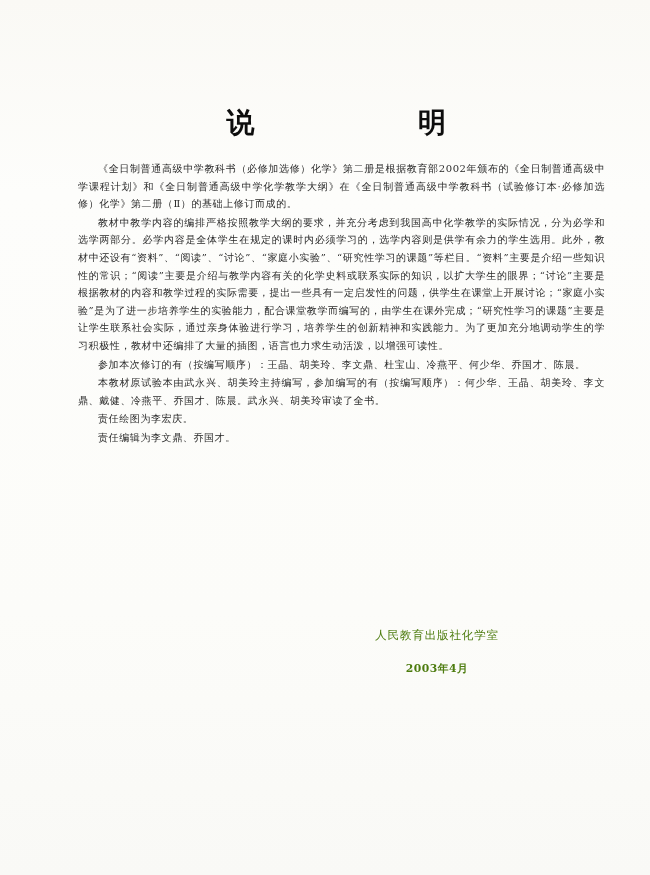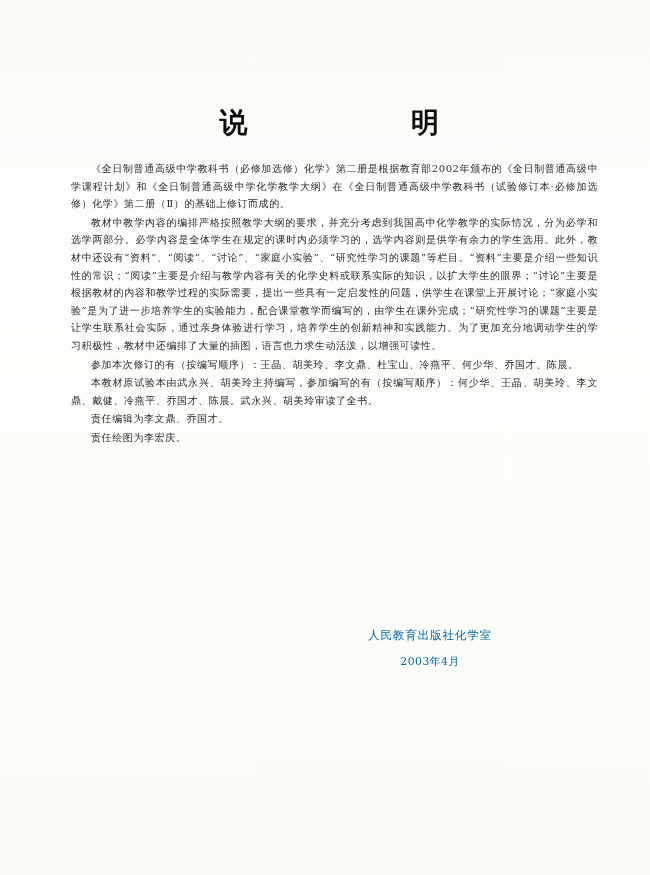--- a/index.html
+++ b/index.html
@@ -21,21 +21,21 @@
   
   .paper-texture {
     position: absolute;
     inset: 0;
     background:
       linear-gradient(180deg, rgba(250,249,245,1) 0%, rgba(253,253,251,1) 22%, rgba(252,252,249,1) 70%, rgba(249,249,246,1) 100%);
     pointer-events: none;
   }
   .content {
     position: absolute;
-    left: 9px;
+    left: 16px;
     top: 0;
     width: 546px;
     height: 875px;
     padding: 0;
   }
   .doc-title {
     position: absolute;
     left: 0;
     top: 104px;
     width: 650px;
@@ -64,53 +64,54 @@
     text-indent: 2em;
     letter-spacing: 0.6px;
     word-break: break-all;
   }
   .sig-block {
     position: absolute;
     right: 63px;
     top: 626px;
     text-align: center;
     font-family: "DejaVu Serif", serif;
-    color: #0369a1;
+    color: #4d7c0f;
   }
   .sig-org {
     font-size: 11.6px;
     line-height: 18px;
     letter-spacing: 0.8px;
     white-space: nowrap;
   }
   .sig-date {
     font-size: 10.8px;
     line-height: 18px;
     letter-spacing: 0.5px;
-    margin-top: 9px;
+    margin-top: 16px;
     white-space: nowrap;
+    font-weight: bold;
   }
 </style>
 </head>
 <body>
 
 <div class="page">
   <div class="paper-texture"></div>
 
   <div class="content">
 
     <div class="doc-title">说        明</div>
 
     <div class="body-block">
       <p class="para">《全日制普通高级中学教科书（必修加选修）化学》第二册是根据教育部2002年颁布的《全日制普通高级中学课程计划》和《全日制普通高级中学化学教学大纲》在《全日制普通高级中学教科书（试验修订本·必修加选修）化学》第二册（Ⅱ）的基础上修订而成的。</p>
       <p class="para">教材中教学内容的编排严格按照教学大纲的要求，并充分考虑到我国高中化学教学的实际情况，分为必学和选学两部分。必学内容是全体学生在规定的课时内必须学习的，选学内容则是供学有余力的学生选用。此外，教材中还设有“资料”、“阅读”、“讨论”、“家庭小实验”、“研究性学习的课题”等栏目。“资料”主要是介绍一些知识性的常识；“阅读”主要是介绍与教学内容有关的化学史料或联系实际的知识，以扩大学生的眼界；“讨论”主要是根据教材的内容和教学过程的实际需要，提出一些具有一定启发性的问题，供学生在课堂上开展讨论；“家庭小实验”是为了进一步培养学生的实验能力，配合课堂教学而编写的，由学生在课外完成；“研究性学习的课题”主要是让学生联系社会实际，通过亲身体验进行学习，培养学生的创新精神和实践能力。为了更加充分地调动学生的学习积极性，教材中还编排了大量的插图，语言也力求生动活泼，以增强可读性。</p>
       <p class="para">参加本次修订的有（按编写顺序）：王晶、胡美玲、李文鼎、杜宝山、冷燕平、何少华、乔国才、陈晨。</p>
       <p class="para">本教材原试验本由武永兴、胡美玲主持编写，参加编写的有（按编写顺序）：何少华、王晶、胡美玲、李文鼎、戴健、冷燕平、乔国才、陈晨。武永兴、胡美玲审读了全书。</p>
+      <p class="para">责任绘图为李宏庆。</p>
       <p class="para">责任编辑为李文鼎、乔国才。</p>
-      <p class="para">责任绘图为李宏庆。</p>
     </div>
 
     <div class="sig-block">
       <div class="sig-org">人民教育出版社化学室</div>
       <div class="sig-date">2003年4月</div>
     </div>
 
   </div>
 </div>
 

